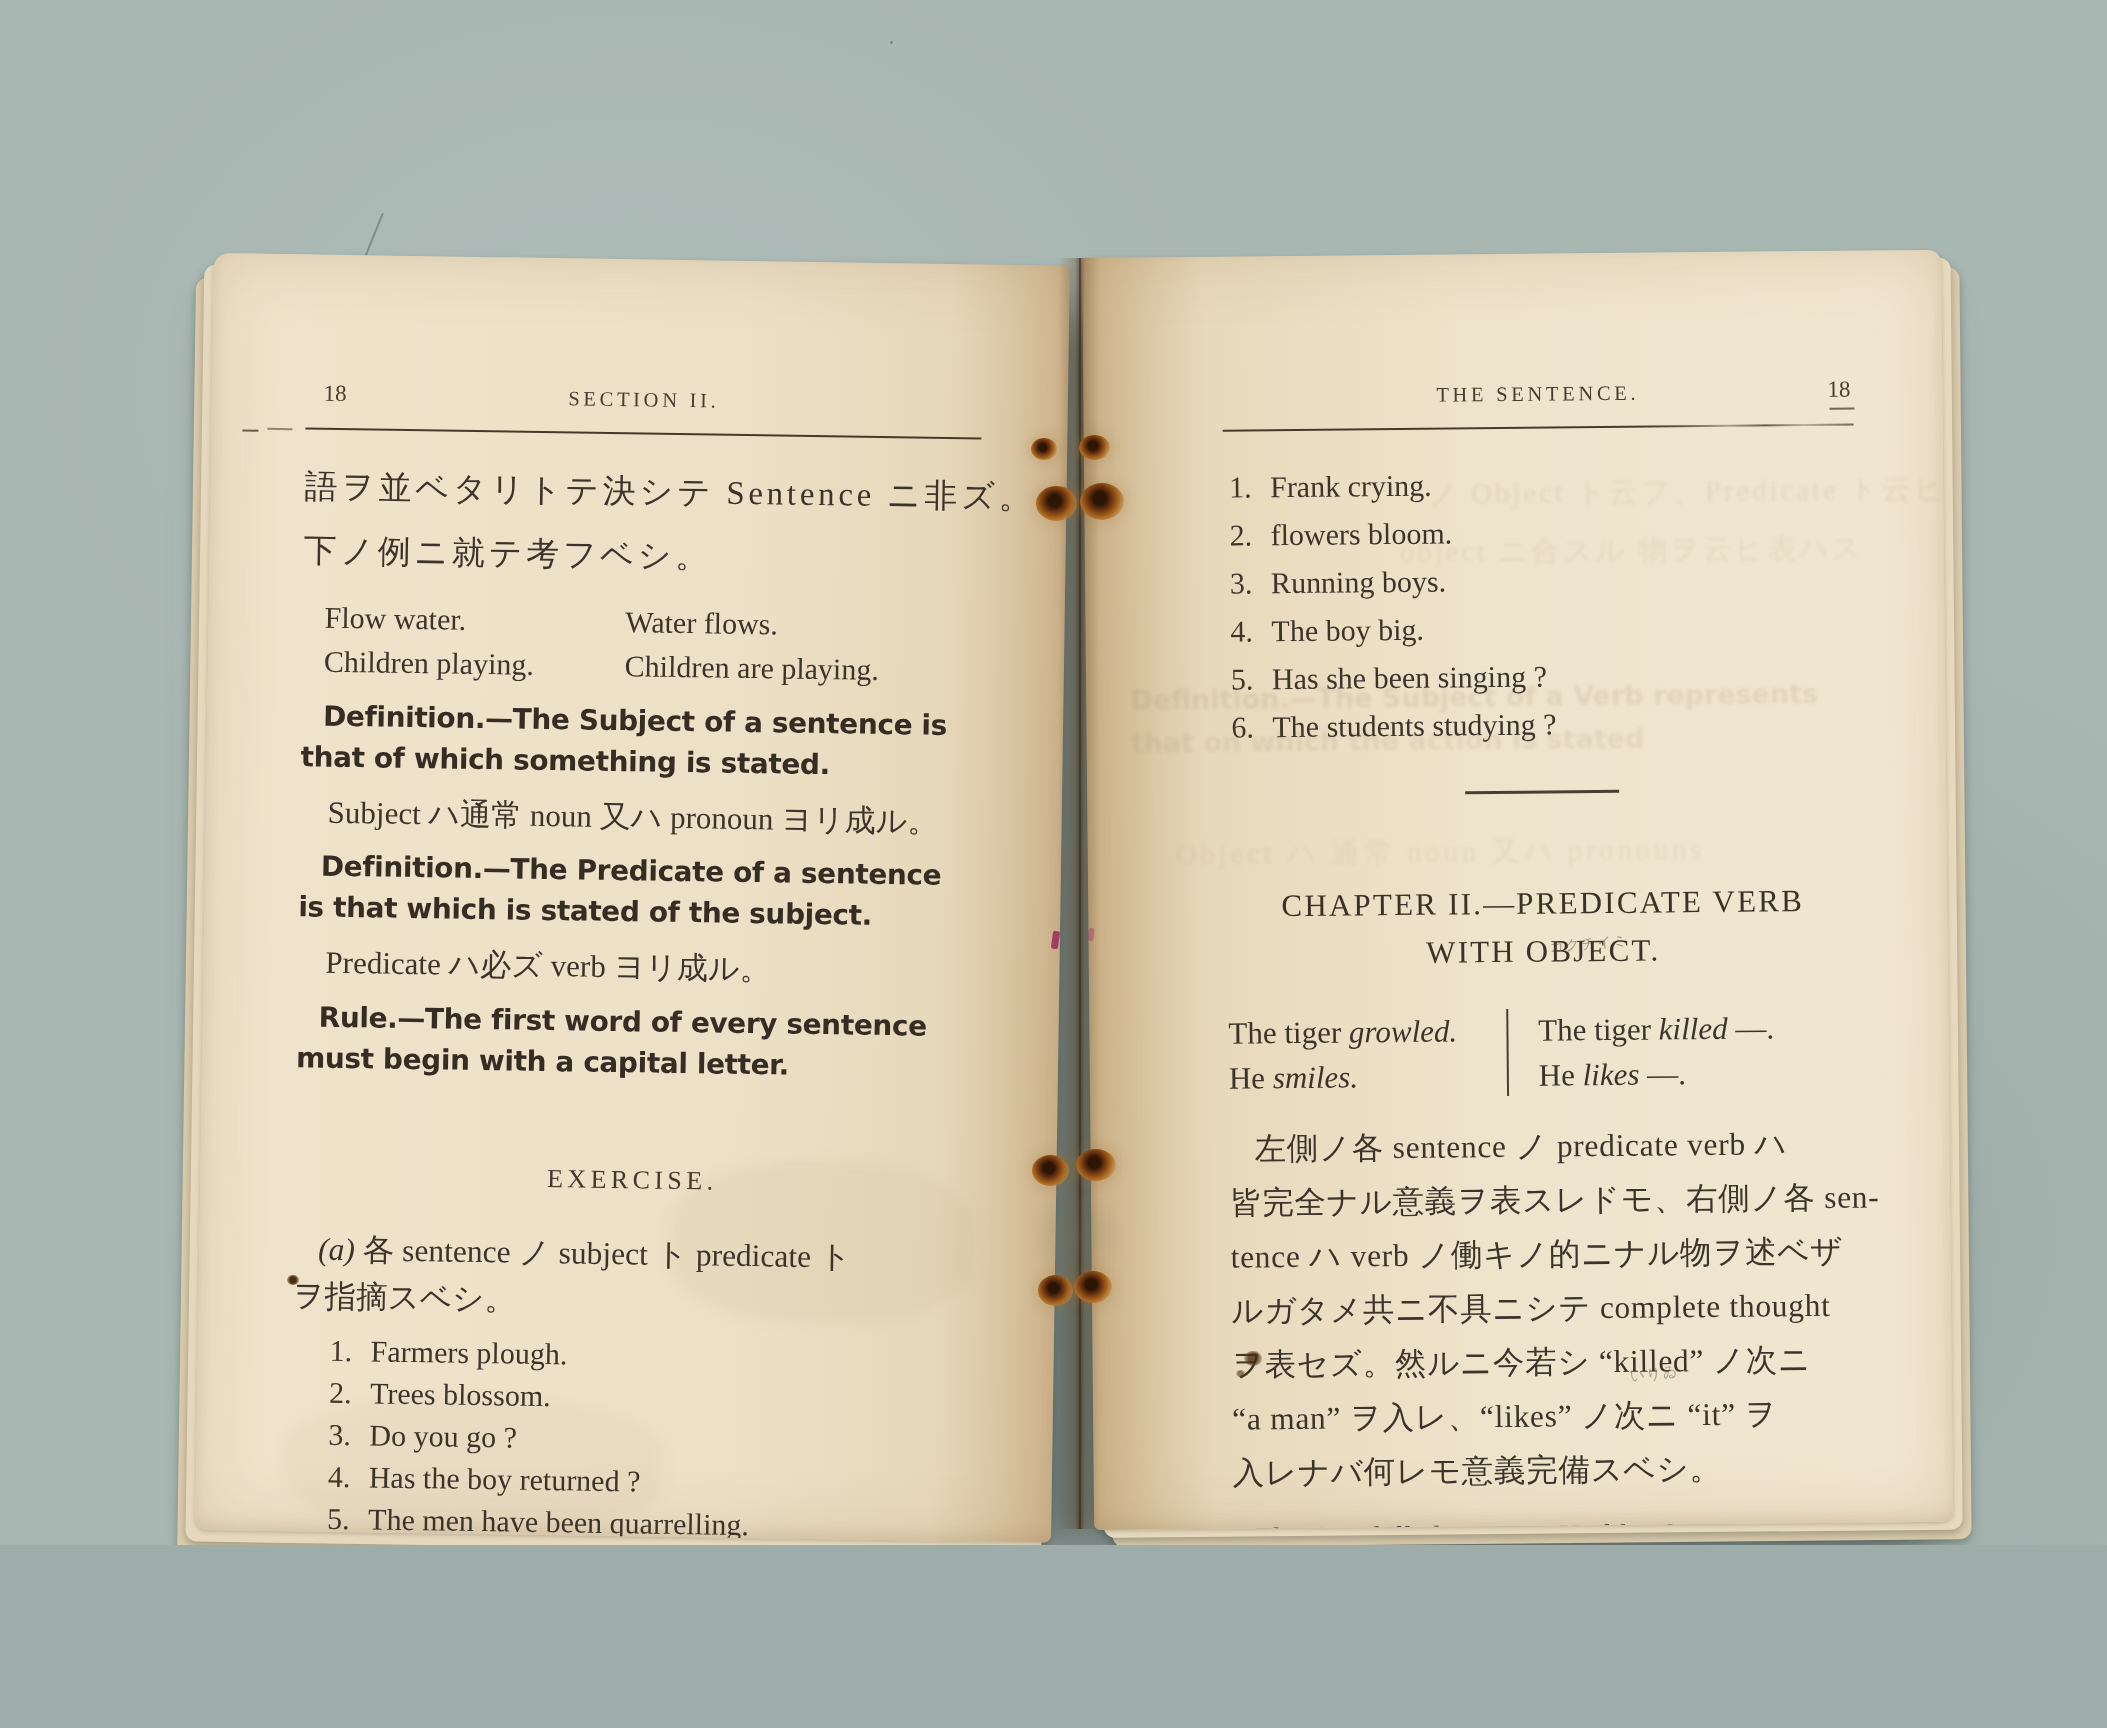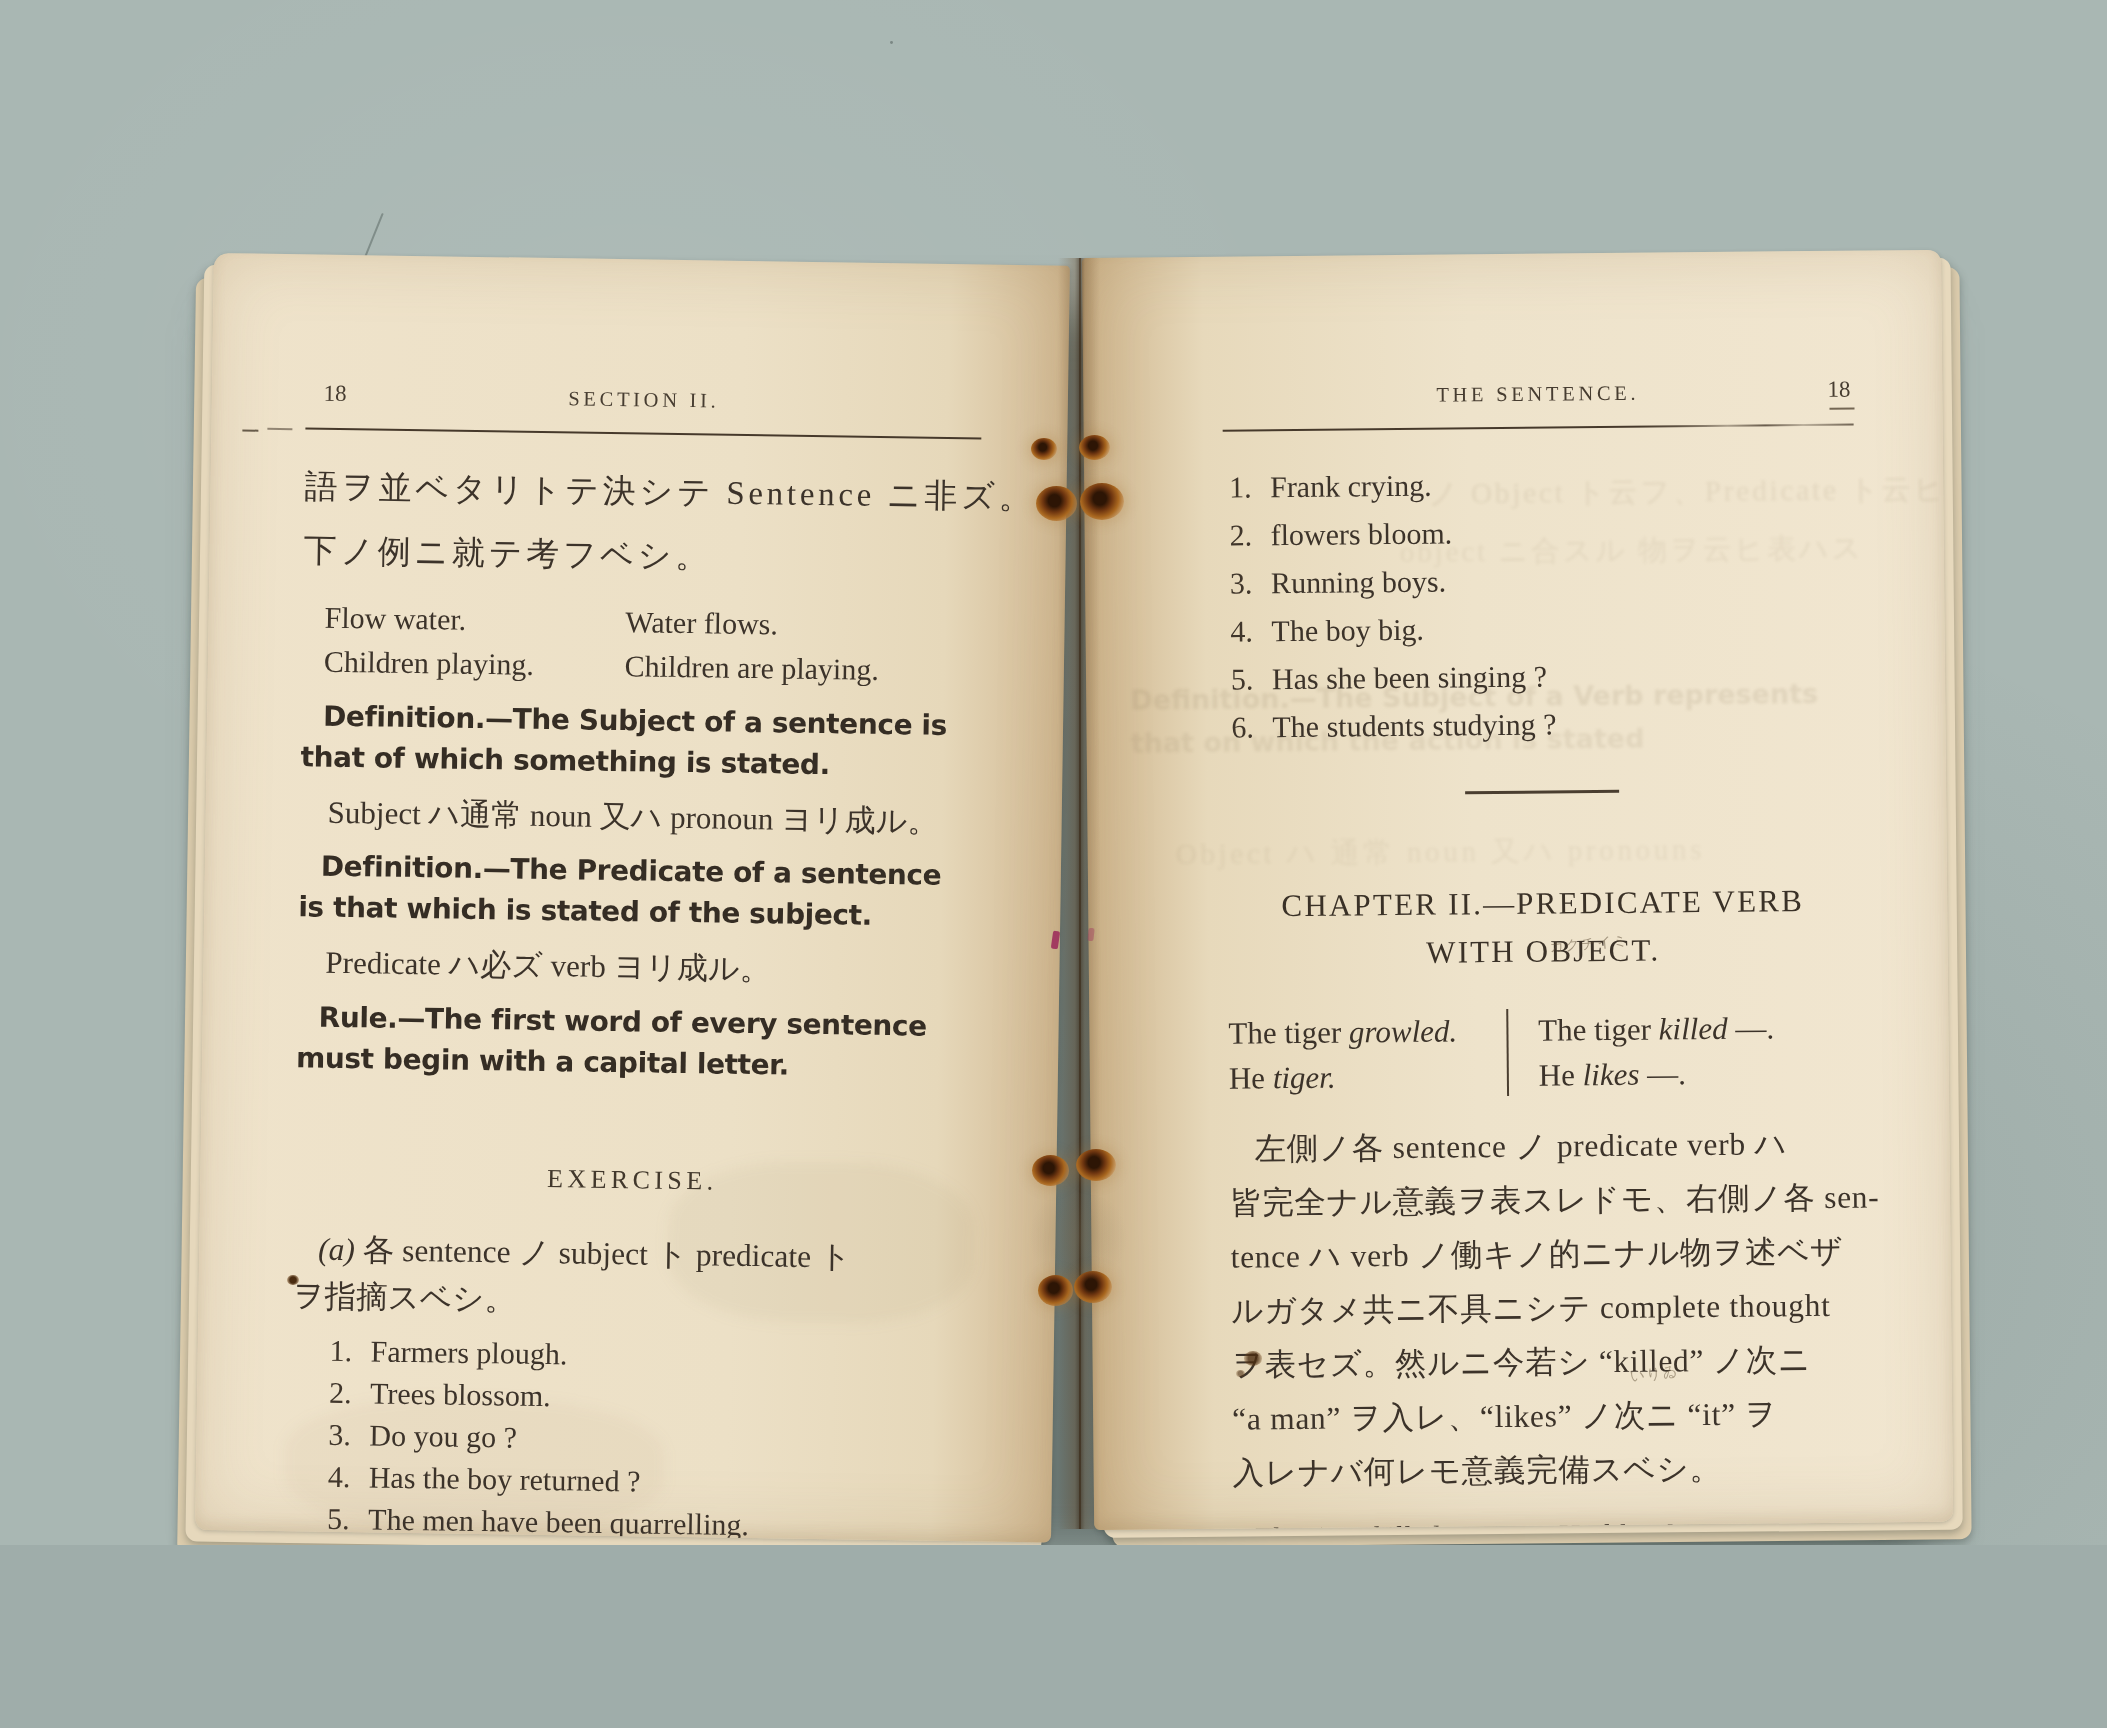--- a/index.html
+++ b/index.html
@@ -237,21 +237,21 @@
 
         <div class="chapter">
           <div>CHAPTER II.—PREDICATE VERB</div>
           <div>WITH OBJECT.</div>
           <span class="kana-note">カクチイミ</span>
         </div>
 
         <div class="tiger">
           <div class="tc1">
             <div><span>The tiger </span><span class="vi">growled.</span></div>
-            <div><span>He </span><span class="vi">tiger.</span></div>
+            <div><span>He </span><span class="vi">smiles.</span></div>
           </div>
           <div class="vline"></div>
           <div class="tc2">
             <div><span>The tiger </span><span class="vi">killed</span><span> —.</span></div>
             <div><span>He </span><span class="vi">likes</span><span> —.</span></div>
           </div>
         </div>
 
         <div class="jppara">
           <div class="pl first">左側ノ各 sentence ノ predicate verb ハ</div>

